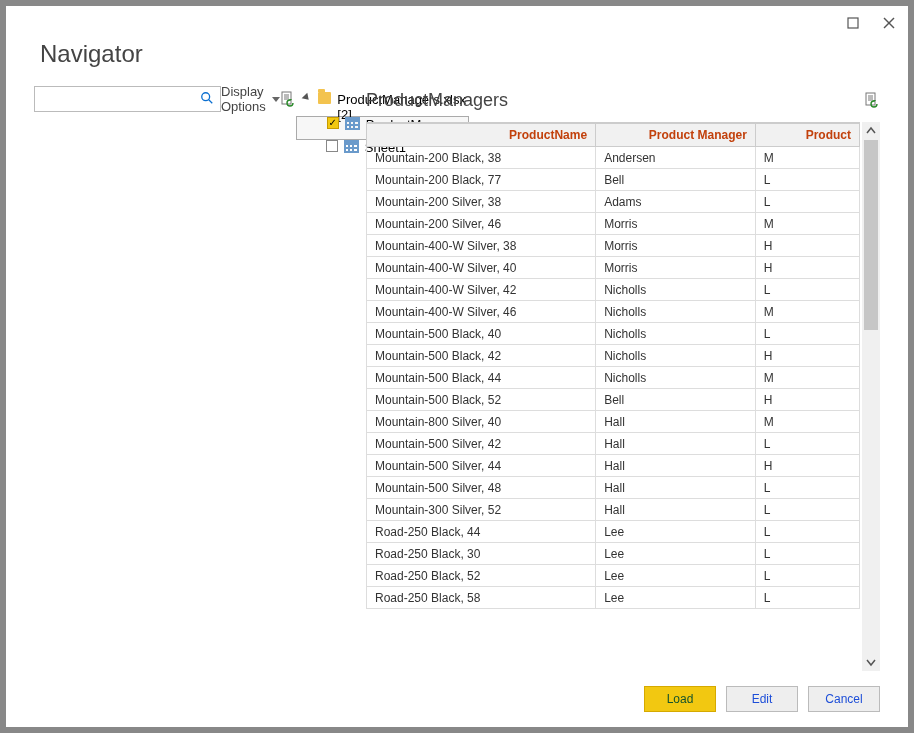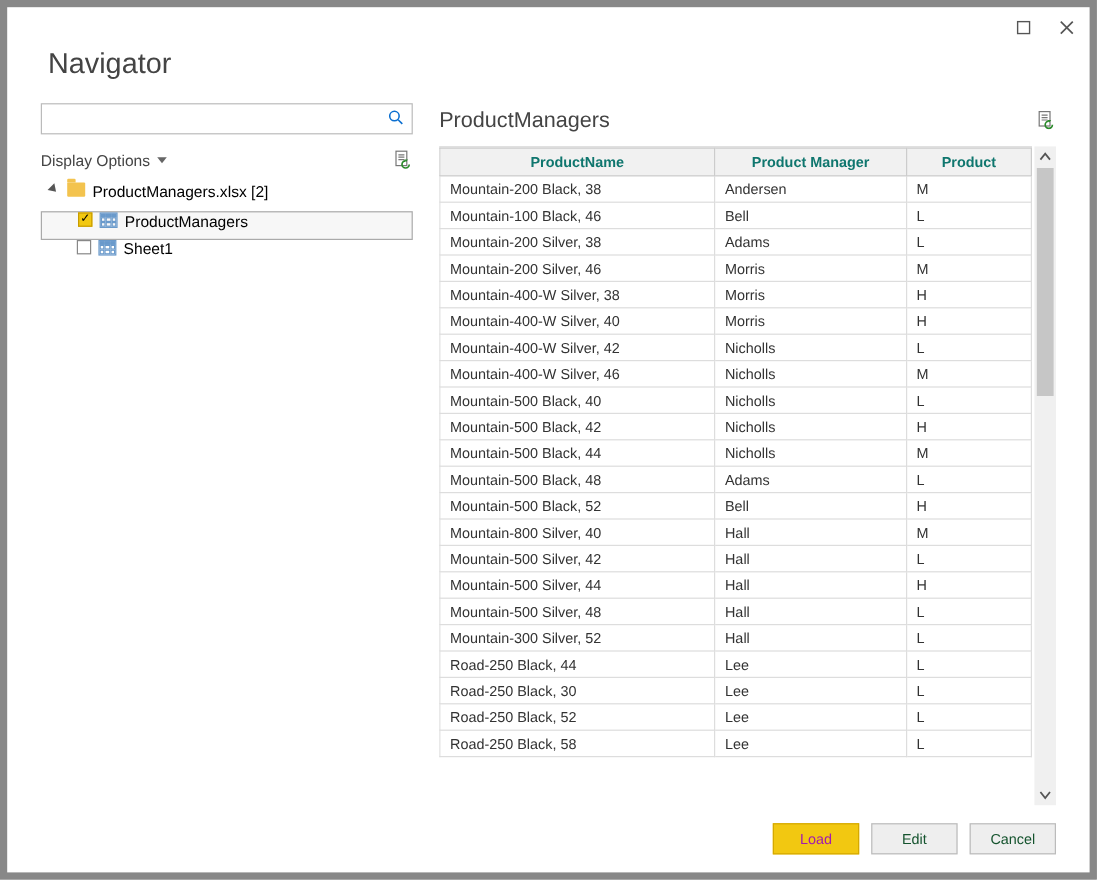--- a/index.html
+++ b/index.html
@@ -57,21 +57,21 @@
   }
   .body {
     flex: 1;
     display: flex;
     gap: 22px;
     min-height: 0;
   }
   .left-pane {
     width: 310px;
     display: flex;
-    flex-direction: column;
+    flex-direction: row;
   }
   .search-box {
     border: 1px solid #bbb;
     height: 26px;
     display: flex;
     align-items: center;
     padding: 0 6px;
     margin-bottom: 8px;
   }
   .search-box input {
@@ -202,26 +202,26 @@
     flex: 1;
     overflow: hidden;
     border-top: 1px solid #ccc;
   }
   table.data {
     border-collapse: collapse;
     width: 100%;
     font-size: 12px;
   }
   table.data th {
-    text-align: center;
+    text-align: right;
     font-weight: 600;
     background: #f1f1f1;
     border: 1px solid #ccc;
     padding: 4px 8px;
-    color: #0f766e;
+    color: #c2410c;
   }
   table.data td {
     border: 1px solid #ddd;
     padding: 3px 8px;
     color: #333;
   }
   table.data tr { height: 22px; }
   .col-product { width: 165px; }
   .col-manager { width: 115px; }
   .col-priority { width: 75px; }
@@ -268,26 +268,26 @@
   .btn {
     min-width: 72px;
     height: 26px;
     border: 1px solid #bbb;
     background: #eee;
     font-size: 12px;
     display: flex;
     align-items: center;
     justify-content: center;
     cursor: pointer;
-    color: #14532d;
+    color: #1d4ed8;
   }
   .btn.primary {
     background: #f2c811;
     border-color: #d5a900;
-    color: #a21caf;
+    color: #14532d;
   }
 </style>
 </head>
 <body>
 
 <div class="outer">
   <div class="window">
     <div class="titlebar">
       <div class="win-btn">
         <svg width="12" height="12" viewBox="0 0 12 12">
@@ -401,21 +401,21 @@
                     <th class="col-priority">Product</th>
                   </tr>
                 </thead>
                 <tbody id="table-body">
                     <tr>
                       <td>Mountain-200 Black, 38</td>
                       <td>Andersen</td>
                       <td>M</td>
                     </tr>
                     <tr>
-                      <td>Mountain-100 Black, 46</td>
+                      <td>Mountain-200 Black, 77</td>
                       <td>Bell</td>
                       <td>L</td>
                     </tr>
                     <tr>
                       <td>Mountain-200 Silver, 38</td>
                       <td>Adams</td>
                       <td>L</td>
                     </tr>
                     <tr>
                       <td>Mountain-200 Silver, 46</td>
@@ -449,25 +449,20 @@
                     </tr>
                     <tr>
                       <td>Mountain-500 Black, 42</td>
                       <td>Nicholls</td>
                       <td>H</td>
                     </tr>
                     <tr>
                       <td>Mountain-500 Black, 44</td>
                       <td>Nicholls</td>
                       <td>M</td>
-                    </tr>
-                    <tr>
-                      <td>Mountain-500 Black, 48</td>
-                      <td>Adams</td>
-                      <td>L</td>
                     </tr>
                     <tr>
                       <td>Mountain-500 Black, 52</td>
                       <td>Bell</td>
                       <td>H</td>
                     </tr>
                     <tr>
                       <td>Mountain-800 Silver, 40</td>
                       <td>Hall</td>
                       <td>M</td>

